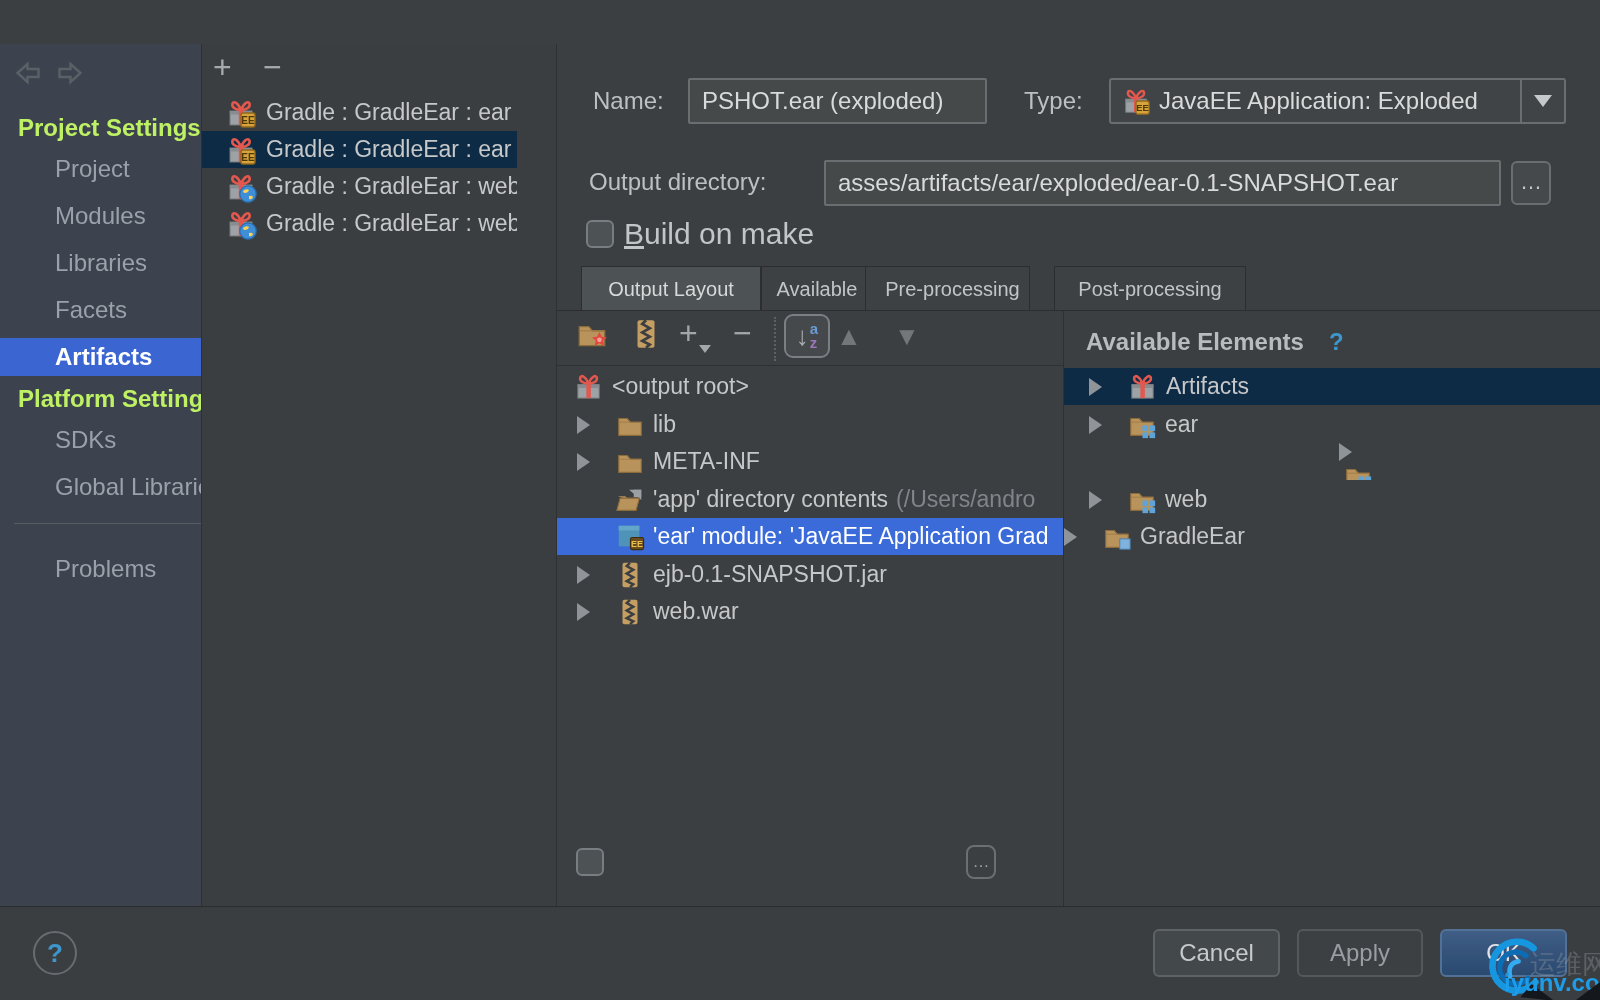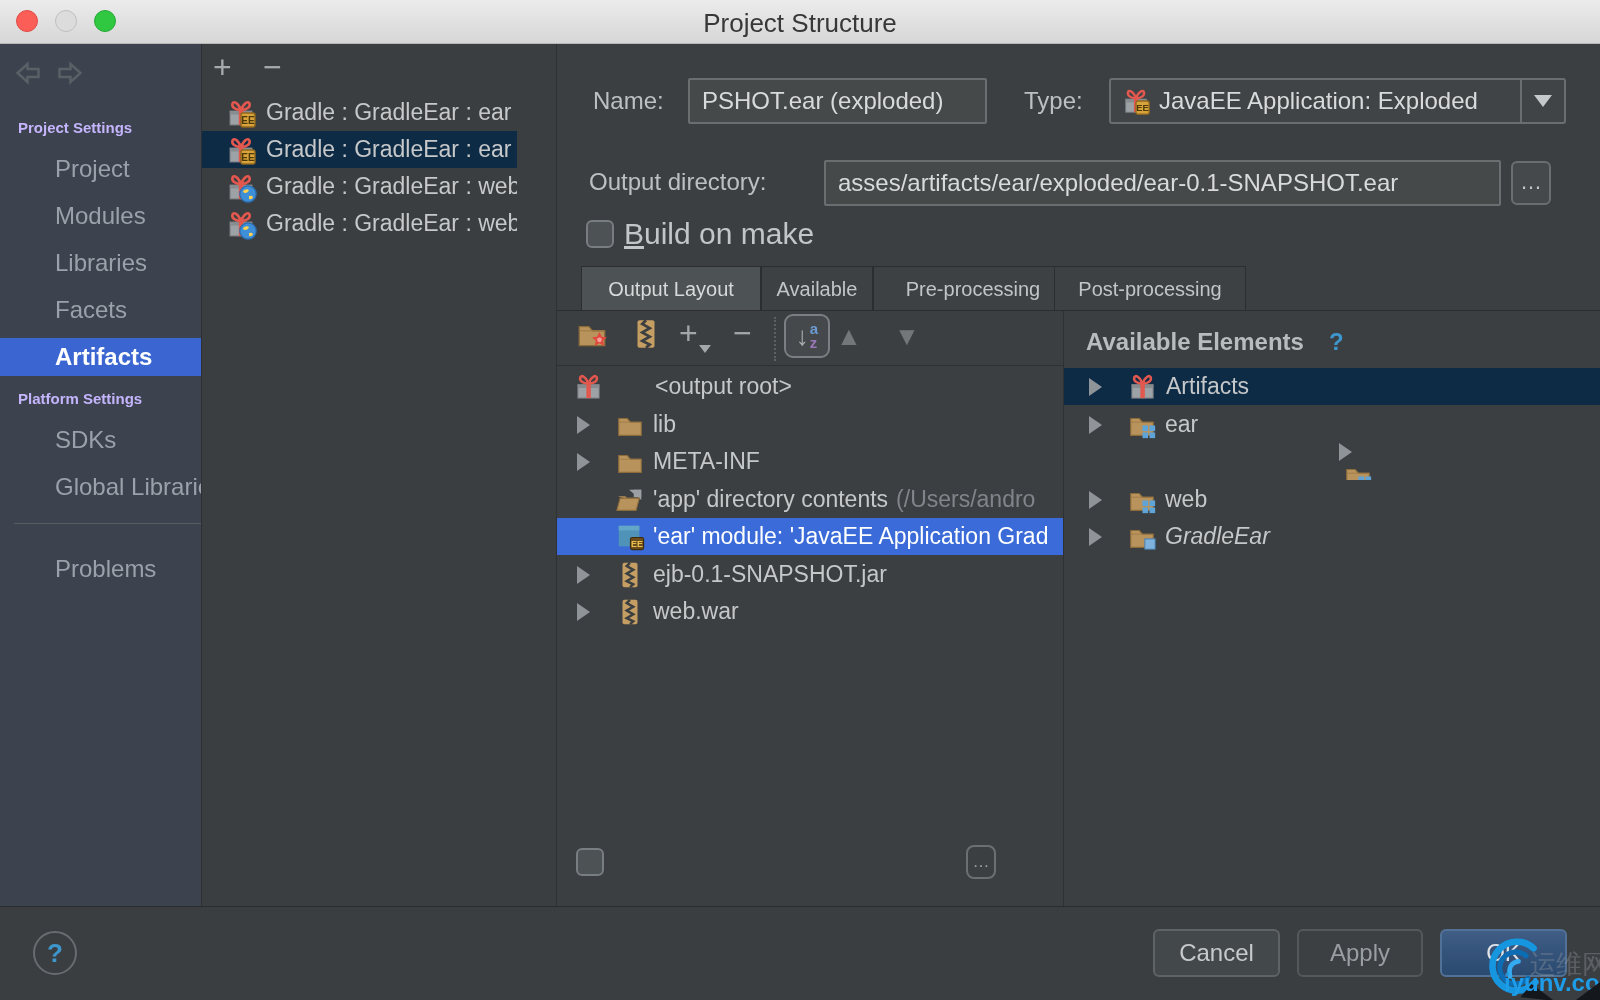--- a/index.html
+++ b/index.html
@@ -20,22 +20,22 @@
   
   .content { position:absolute; top:44px; left:0; width:1600px; height:862px; }
   .sidebar { position:absolute; top:0; left:0; width:201px; height:862px; background:#3d434e; overflow:hidden; }
   .artifact-col { position:absolute; top:0; left:201px; width:355px; height:862px; background:#3b3e40;
     border-left:1px solid #2e3133; overflow:hidden; }
   .main { position:absolute; top:0; left:556px; width:1044px; height:862px; background:#3c3f41;
     border-left:1px solid #2e3133; overflow:hidden; }
 
   
   .navarrows { position:absolute; top:16px; left:14px; display:flex; gap:14px; }
-  .sb-header { position:absolute; left:18px; height:28px; line-height:28px; font-size:15px; font-weight:bold;
-    color:#c4b5fd; white-space:nowrap; overflow:hidden; width:183px; }
+  .sb-header { position:absolute; left:18px; height:28px; line-height:28px; font-size:24px; font-weight:bold;
+    color:#bef264; white-space:nowrap; overflow:hidden; width:183px; }
   .sb-item { position:absolute; left:55px; height:28px; line-height:28px; font-size:24px;
     color:#9ba1aa; white-space:nowrap; overflow:hidden; width:146px; cursor:default; }
   .sb-sel { position:absolute; left:0; width:201px; height:38px; line-height:38px; background:#3b66d1;
     color:#ffffff; font-weight:bold; font-size:24px; padding-left:55px; }
   .sb-divider { position:absolute; left:14px; width:187px; height:1px; background:#575b60; }
 
   
   .col-glyph { position:absolute; font-size:32px; color:#a6aaad; line-height:28px; }
   .a-row { position:absolute; left:0; width:315px; height:37px; display:flex; align-items:center;
     padding-left:23px; white-space:nowrap; overflow:hidden; }
@@ -181,26 +181,20 @@
       <path d="M13 4 L3 13 L13 22 V17 H24 V9 H13 Z" fill="none" stroke="#5b6067" stroke-width="2.4"></path>
     </g>
     <g id="arrow-fwd">
       <path d="M14 4 L24 13 L14 22 V17 H3 V9 H14 Z" fill="none" stroke="#5b6067" stroke-width="2.4"></path>
     </g>
   </defs>
 </svg>
 
 <div class="window">
 
-  <div class="titlebar">
-    <div class="tlight tl-close"></div>
-    <div class="tlight tl-min"></div>
-    <div class="tlight tl-zoom"></div>
-    <div class="title">Project Structure</div>
-  </div>
 
   <div class="content">
 
     <aside class="sidebar">
       <div class="navarrows">
         <svg class="icon" width="28" height="26" viewBox="0 0 27 26">
             <use href="#arrow-back"></use>
           </svg>
         <svg class="icon" width="28" height="26" viewBox="0 0 27 26">
             <use href="#arrow-fwd"></use>
@@ -270,21 +264,21 @@
       <div class="field" style="left:267px; top:116px; width:677px;">
         <span class="val">asses/artifacts/ear/exploded/ear-0.1-SNAPSHOT.ear</span>
       </div>
       <div class="browse-btn" style="left:954px; top:117px;">…</div>
 
       <div class="checkbox" style="left:29px; top:176px;"></div>
       <div class="cb-label mnemonic" style="left:67px; top:175px;">Build on make</div>
 
       <div class="tab active" style="left:24px;  width:180px;">Output Layout</div>
       <div class="tab" style="left:204px; width:112px;">Available</div>
-      <div class="tab" style="left:316px; width:190px;padding-left:10px;">Pre-processing</div>
+      <div class="tab" style="left:308px; width:165px;padding-left:10px;">Pre-processing</div>
       <div class="tab" style="left:497px; width:192px;">Post-processing</div>
       <div class="tabs-baseline"></div>
 
       <div class="toolbar">
         <svg class="tb-item icon" style="left:18px; top:6px;" width="34" height="34" viewBox="0 0 32 32">
             <use href="#new-folder"></use>
           </svg>
         <svg class="tb-item icon" style="left:72px; top:6px;" width="34" height="34" viewBox="0 0 32 32">
             <use href="#jar"></use>
           </svg>
@@ -300,21 +294,21 @@
                 <span class="sort-z">z</span>
               </span>
           </span>
         </div>
         <div class="tb-item tb-glyph dis" style="left:279px; top:7px; font-size:26px;">▲</div>
         <div class="tb-item tb-glyph dis" style="left:337px; top:7px; font-size:26px;">▼</div>
       </div>
 
       <div class="v-divider"></div>
 
-      <div class="t-row" style="top:324px; left:0; width:506px; padding-left:16px;gap:43px;">
+      <div class="t-row" style="top:324px; left:0; width:506px; padding-left:16px;">
         <svg class="icon" width="31" height="31" viewBox="0 0 32 32">
             <use href="#gift"></use>
           </svg>
         <span class="label">&lt;output root&gt;</span>
       </div>
       <div class="t-row" style="top:362px; left:0; width:506px; padding-left:20px;">
         <span class="exp-arrow"></span>
         <svg class="icon" style="margin-left:25px" width="30" height="30" viewBox="0 0 32 32">
             <use href="#folder"></use>
           </svg>
@@ -381,21 +375,21 @@
           </svg>
         <span class="label">ejb</span>
       </div>
       <div class="t-row" style="top:437px; left:507px; width:537px; padding-left:25px;">
         <span class="exp-arrow"></span>
         <svg class="icon" style="margin-left:25px" width="30" height="30" viewBox="0 0 32 32">
             <use href="#folder-modgrid"></use>
           </svg>
         <span class="label">web</span>
       </div>
-      <div class="t-row" style="top:474px; left:507px; width:537px; padding-left:25px;font-style:italic;">
+      <div class="t-row" style="top:474px; left:507px; width:537px; ">
         <span class="exp-arrow"></span>
         <svg class="icon" style="margin-left:25px" width="30" height="30" viewBox="0 0 32 32">
             <use href="#folder-modone"></use>
           </svg>
         <span class="label">GradleEar</span>
       </div>
 
       <div class="checkbox" style="left:19px; top:804px;"></div>
       <div class="mini-btn" style="left:409px; top:801px;">…</div>
     </div>

